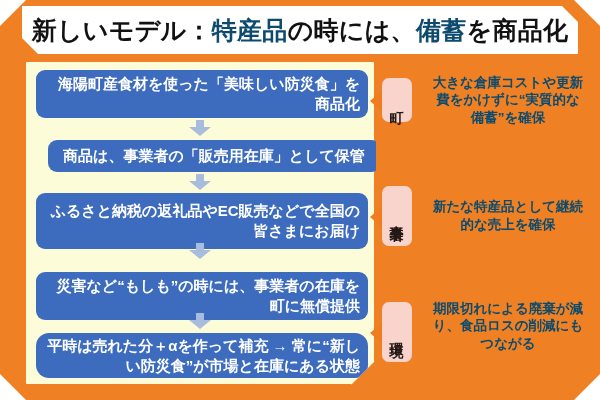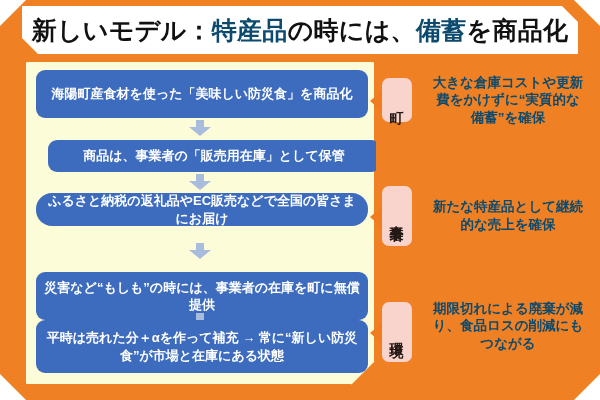--- a/index.html
+++ b/index.html
@@ -41,32 +41,32 @@
     box-sizing:border-box;
     clip-path:polygon(0 0, 352px 0, 352px 300px, 326px 326px, 0 326px);
   }
 
   
   .step{
     position:absolute;left:10px;width:332px;
     background:#3d6cbe;
     border-radius:9px;
     color:#ffffff;
-    font-size:13px;font-weight:bold;
+    font-size:15px;font-weight:bold;
     line-height:1.32;
     display:flex;align-items:center;justify-content:center;
-    text-align:center;
+    text-align:right;
     box-sizing:border-box;
     padding:4px 8px;
   }
   .step.s1{top:8px;height:48px;}
   .step.s2{top:78px;height:32px;margin-left:12px;}
-  .step.s3{top:131px;height:33px;border-radius:16px;}
+  .step.s3{top:131px;height:56px;}
   .step.s4{top:210px;height:48px;}
-  .step.s5{top:258px;height:53px;}
+  .step.s5{top:271px;height:45px;border-radius:13px;}
 
   
   .down-arrow{
     position:absolute;left:50%;transform:translateX(-50%);
     width:22px;height:16px;
   }
   .down-arrow i{
     display:block;position:absolute;left:7px;top:0;
     width:8px;height:8px;background:#a8bcdd;
   }

